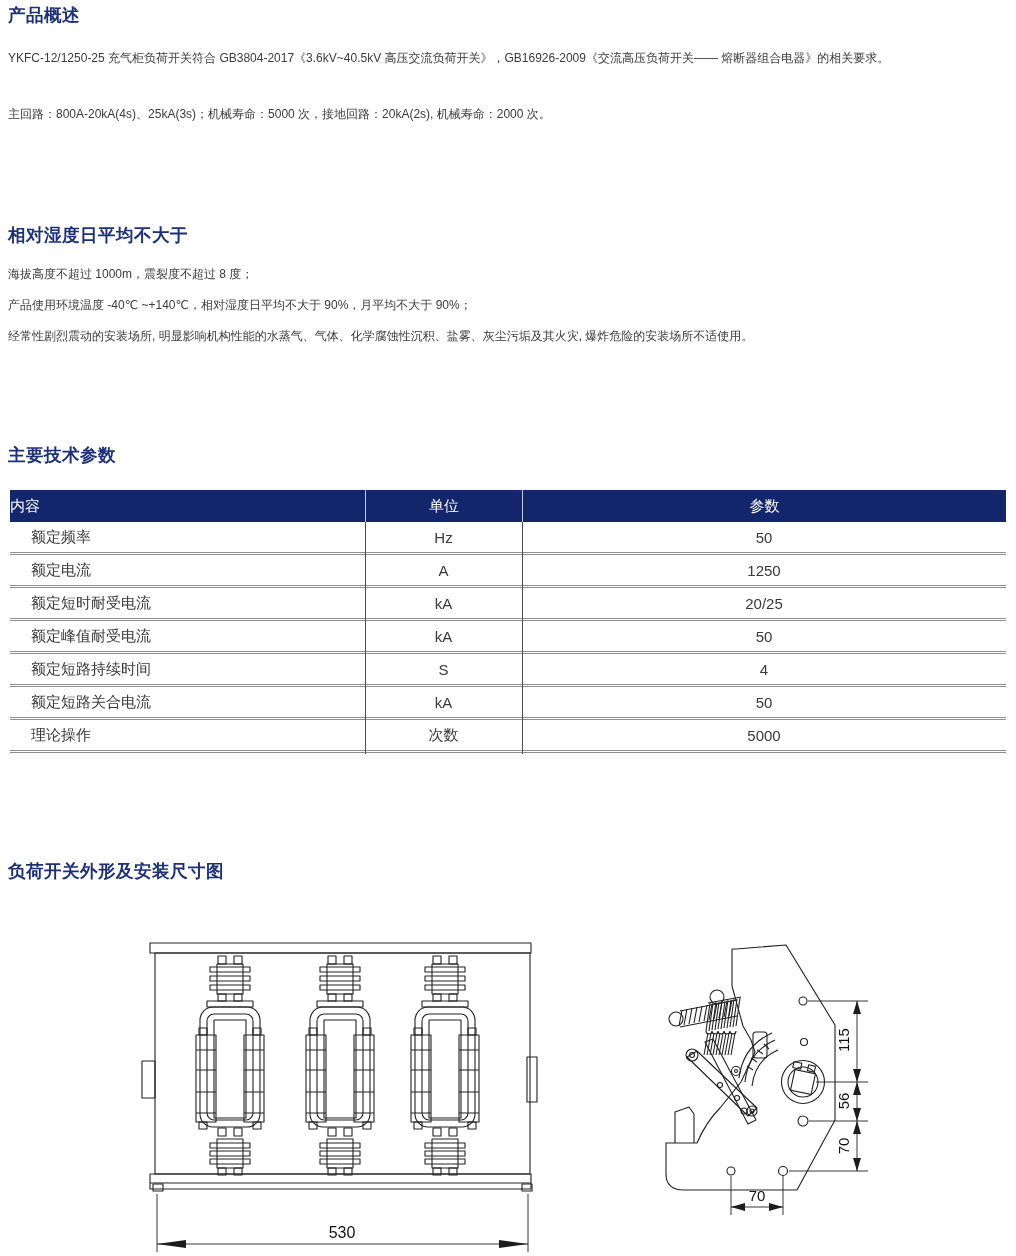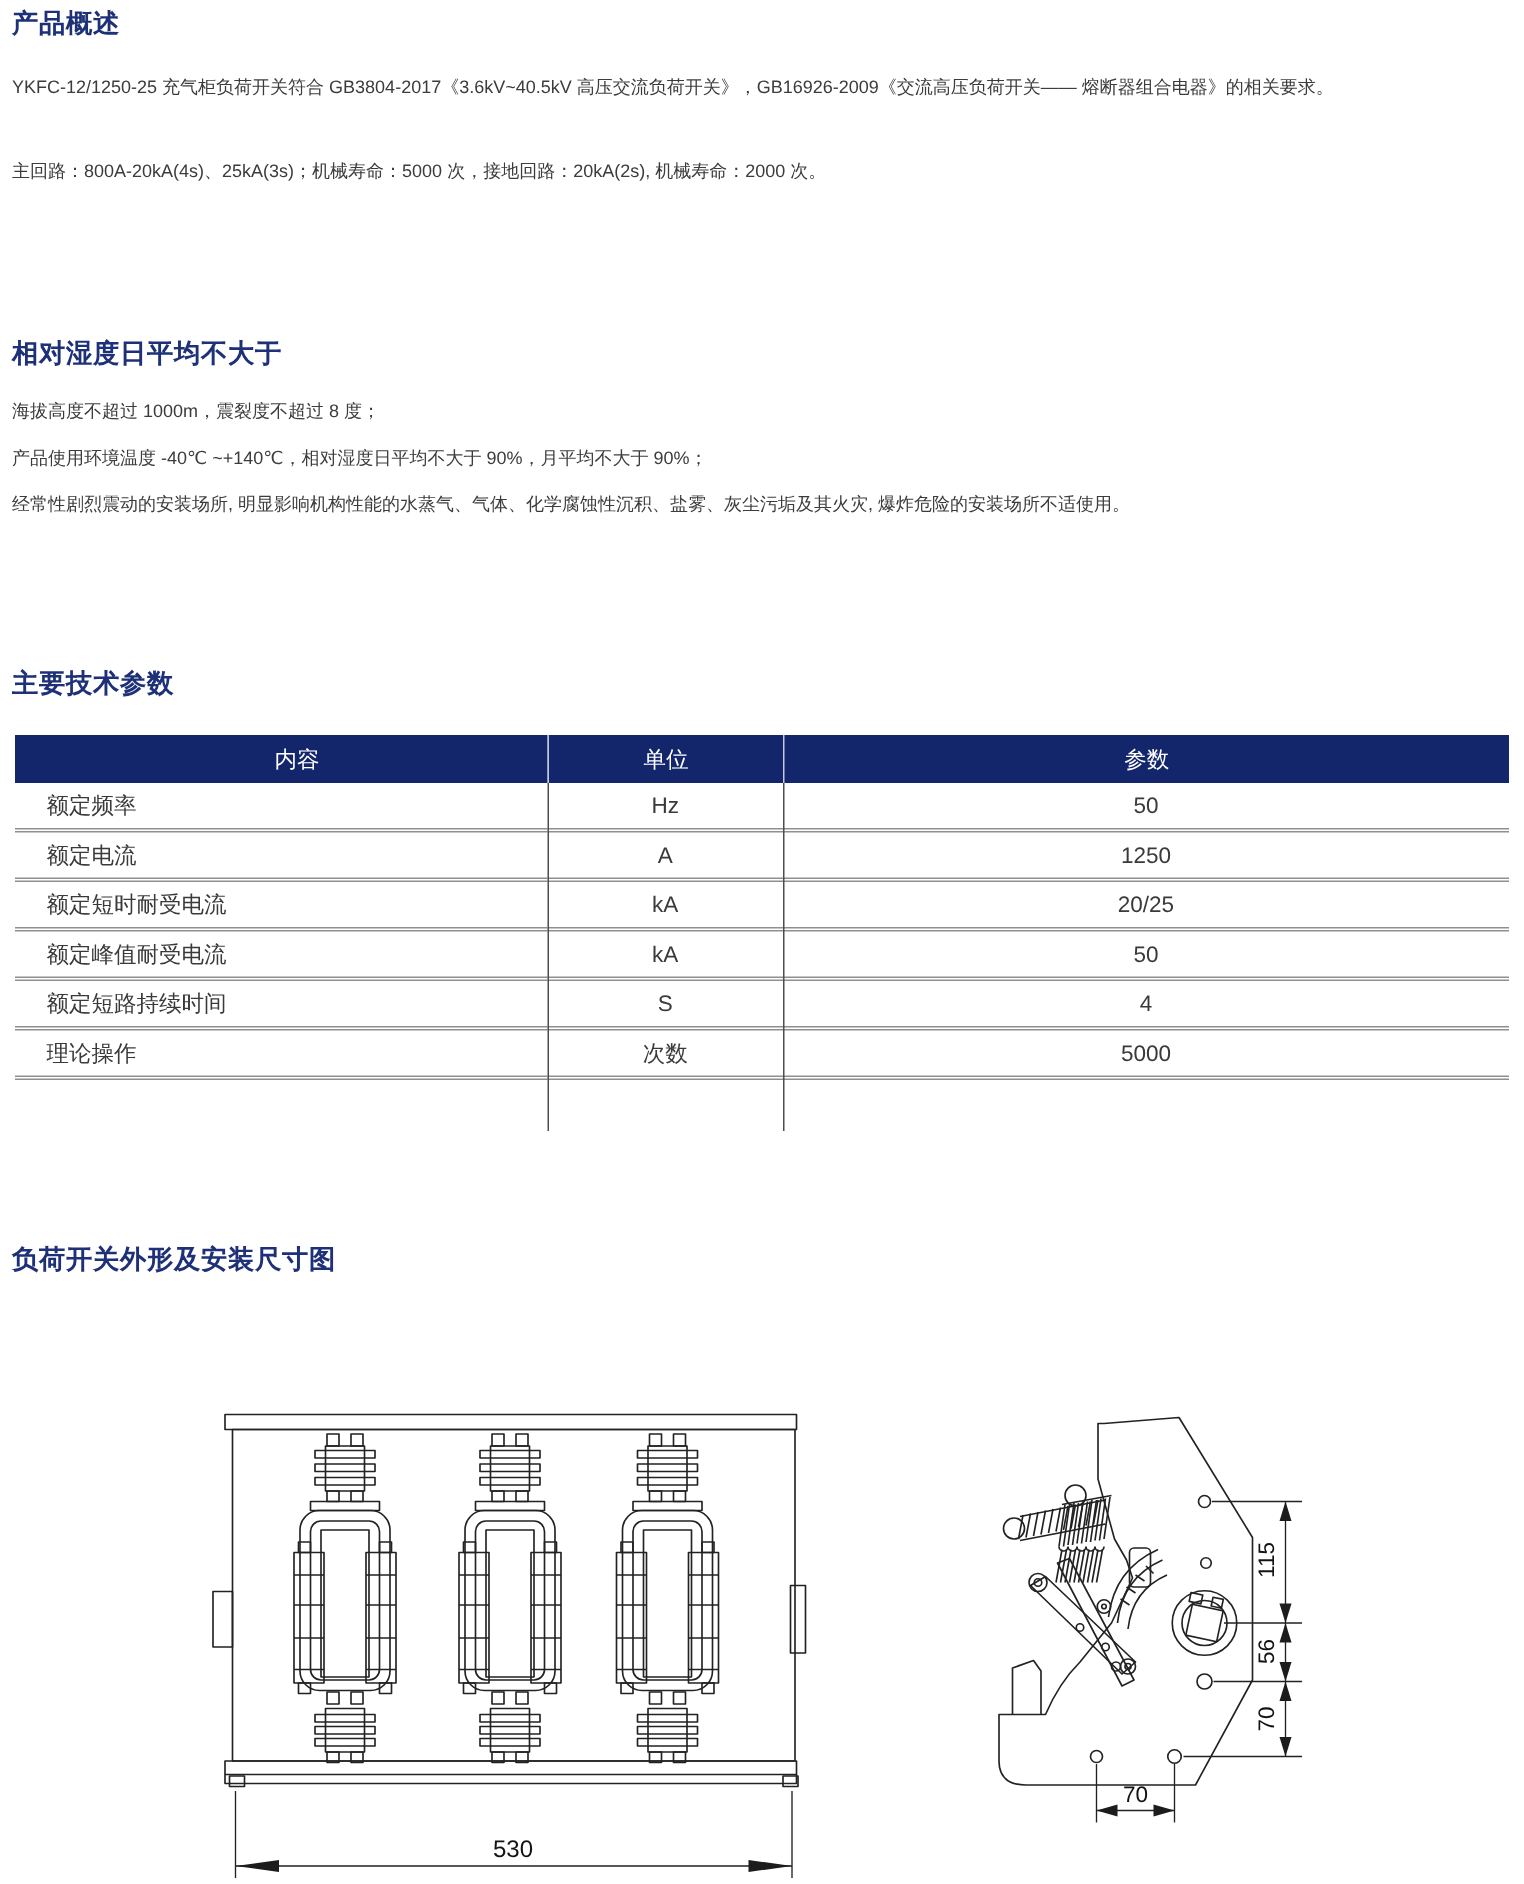--- a/index.html
+++ b/index.html
@@ -15,41 +15,41 @@
     color:var(--body-text);
   }
   .heading{
     position:absolute;left:8px;margin:0;
     font-size:17.5px;font-weight:700;color:var(--accent);
     letter-spacing:.5px;line-height:22px;
   }
   #h-overview{top:4px;}
   #h-env{top:224px;}
   #h-params{top:444px;}
-  #h-dims{top:828px;}
+  #h-dims{top:860px;}
   .bodytext{
     position:absolute;left:8px;width:1002px;margin:0;
     font-size:12px;color:var(--body-text);
   }
   #p-ov1{top:44px;line-height:28px;}
   #p-ov2{top:100px;line-height:28px;}
   #p-env1{top:259px;line-height:30px;}
   #p-env2{top:290px;line-height:30px;}
   #p-env3{top:321px;line-height:30px;width:1006px;}
   
   #params-table{
     position:absolute;left:10px;top:490px;width:996px;
     border-collapse:separate;border-spacing:0;table-layout:fixed;
     font-size:15px;color:#3a3a3a;
   }
   #params-table th{
     background:var(--header-bg);color:#fff;font-weight:400;
     height:32px;font-size:15px;text-align:center;padding:0;
   }
-  #params-table th.c1{text-align:center;padding-left:21px;font-family:Liberation Mono, monospace;}
+  #params-table th.c1{text-align:left;font-family:Liberation Mono, monospace;}
   #params-table th.c2,#params-table th.c3{border-left:1px solid rgba(255,255,255,.75);}
   #params-table col.c1{width:355px;}
   #params-table col.c2{width:157px;}
   #params-table col.c3{width:484px;}
   #params-table td{
     height:30px;text-align:center;padding:0;
     border-bottom:3px double var(--border-gray);
     margin-top:24px;
   }
   #params-table td.c1{text-align:left;padding-left:21px;}
@@ -114,20 +114,25 @@
         </tr>
         <tr>
           <td class="c1">额定峰值耐受电流</td>
           <td class="c2">kA</td>
           <td class="c3">50</td>
         </tr>
         <tr>
           <td class="c1">额定短路持续时间</td>
           <td class="c2">S</td>
           <td class="c3">4</td>
+        </tr>
+        <tr>
+          <td class="c1">额定短路关合电流</td>
+          <td class="c2">kA</td>
+          <td class="c3">50</td>
         </tr>
         <tr>
           <td class="c1">理论操作</td>
           <td class="c2">次数</td>
           <td class="c3">5000</td>
         </tr>
       </tbody>
   </table>
   <div id="vdiv1" class="v-divider"></div>
   <div id="vdiv2" class="v-divider"></div>

